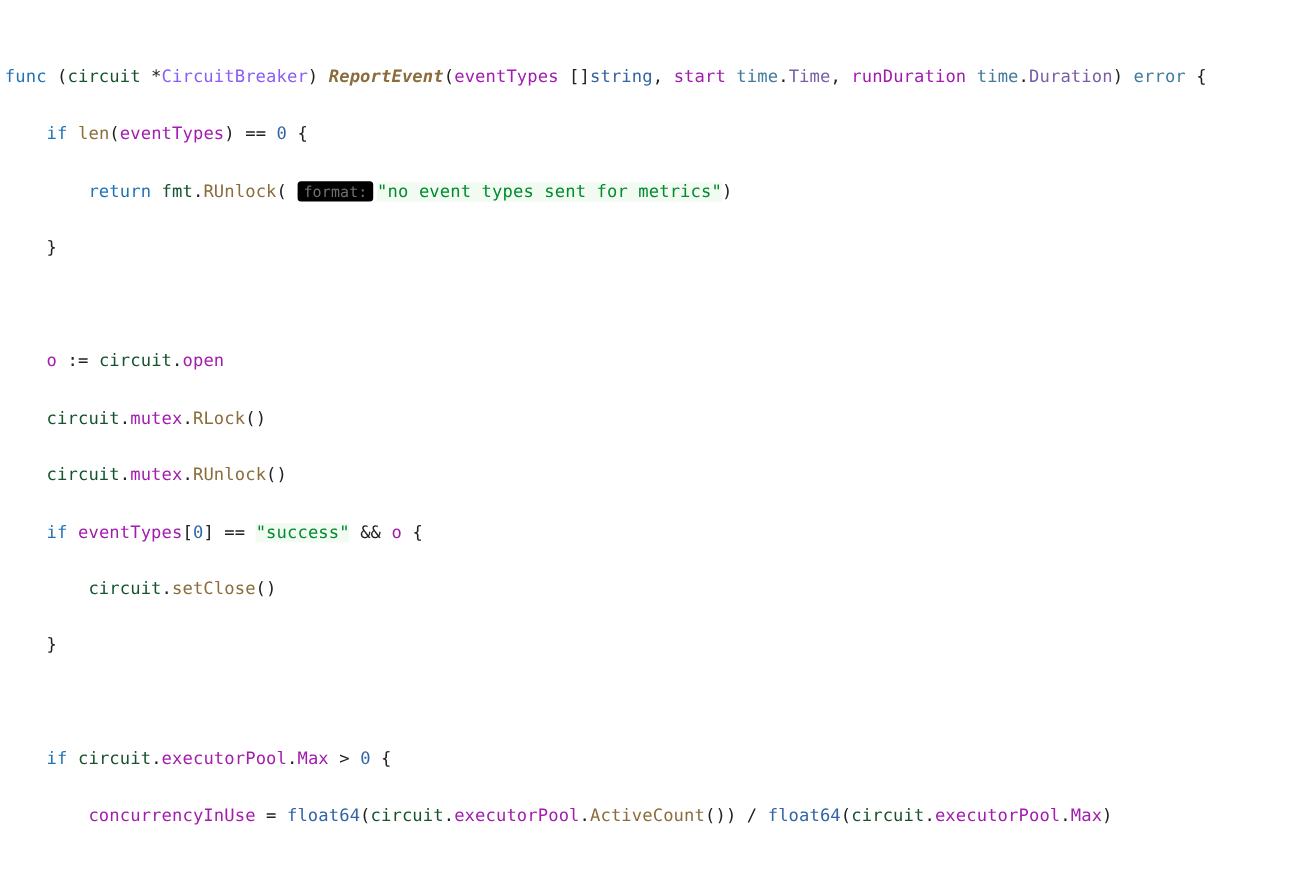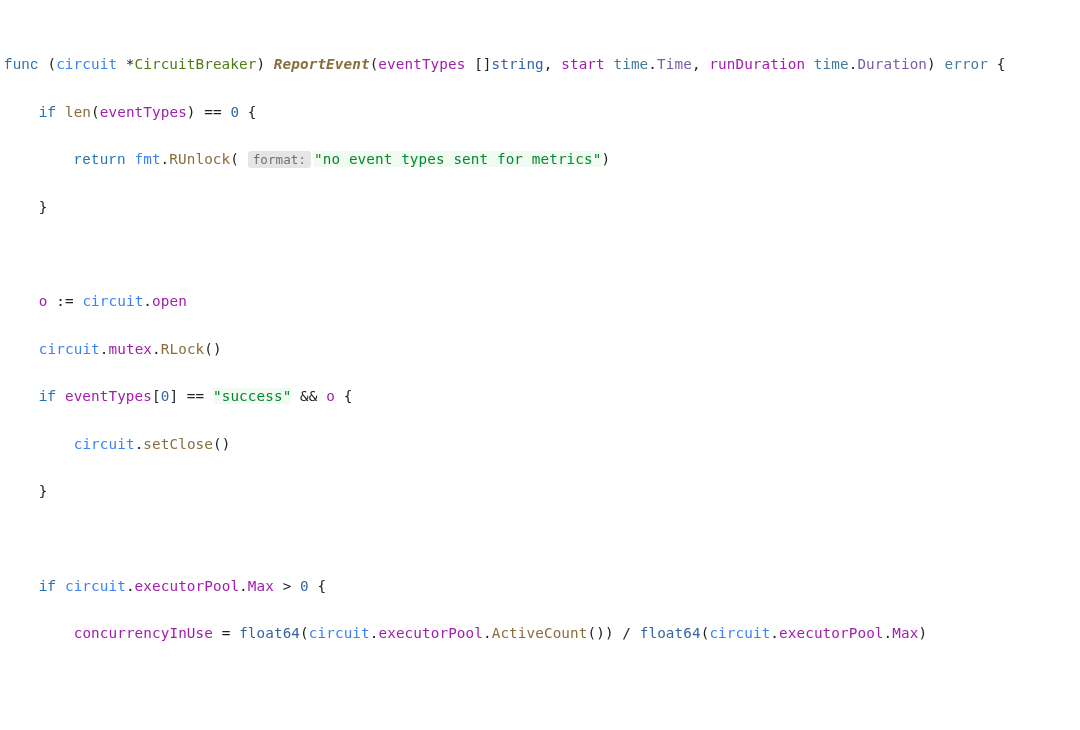--- a/index.html
+++ b/index.html
@@ -26,35 +26,35 @@
     white-space: pre;
     color: #202124;
     letter-spacing: 0.1px;
   }
   .line {
     display: block;
     padding-left: 0;
     height: 23.7px;
   }
   
-  .kw   { color: #1f73b7; font-family: Liberation Mono, monospace; }          
+  .kw   { color: #1f73b7; }          
   .ident{ color: #a21caf; }          
-  .recv { color: #3b82f6; text-align: center; }          
-  .type { color: #4d7c0f; margin-top: 38px; }          
+  .recv { color: #14532d; text-align: center; }          
+  .type { color: #8b5cf6; margin-top: 38px; }          
   .fn   { color: #8a6d3b; font-style: italic; font-weight: bold; }
   .pkg  { color: #427b9c; }          
   .typeT{ color: #7a5ea8; }          
   .err  { color: #427b9c; text-align: center; }          
   .num  { color: #3364a4; }          
   .str  { color: #008b2e; background: #f2fbf2; }
   .prim { color: #3364a4; }          
   .method { color: #8a6d3b; }
   .punc { color: #202124; }
   .hintbox {
-    background: #e5e5e5;
+    background: #000000;
     color: #6b7075;
     border-radius: 3px;
     padding: 1px 5px;
     margin: 0 3px 0 0;
     font-style: normal;
     font-size: 12.5px;
   }
 </style>
 </head>
 <body>
@@ -62,20 +62,21 @@
 <div class="editor">
   <div class="code">
 
 <span class="line"><span class="kw">func</span><span class="punc"> (</span><span class="recv">circuit</span><span class="punc"> *</span><span class="type">CircuitBreaker</span><span class="punc">) </span><span class="fn">ReportEvent</span><span class="punc">(</span><span class="ident">eventTypes</span><span class="punc"> []</span><span class="prim">string</span><span class="punc">, </span><span class="ident">start</span><span class="punc"> </span><span class="pkg">time</span><span class="punc">.</span><span class="typeT">Time</span><span class="punc">, </span><span class="ident">runDuration</span><span class="punc"> </span><span class="pkg">time</span><span class="punc">.</span><span class="typeT">Duration</span><span class="punc">) </span><span class="err">error</span><span class="punc"> {</span></span>
 <span class="line">    <span class="kw">if</span><span class="punc"> </span><span class="method">len</span><span class="punc">(</span><span class="ident">eventTypes</span><span class="punc">) == </span><span class="num">0</span><span class="punc"> {</span></span>
 <span class="line">        <span class="kw">return</span><span class="punc"> </span><span class="recv">fmt</span><span class="punc">.</span><span class="method">RUnlock</span><span class="punc">( </span><span class="hintbox">format:</span><span class="str">"no event types sent for metrics"</span><span class="punc">)</span></span>
 <span class="line">    <span class="punc">}</span></span>
 <span class="line"> </span>
 <span class="line">    <span class="ident">o</span><span class="punc"> := </span><span class="recv">circuit</span><span class="punc">.</span><span class="ident">open</span></span>
 <span class="line">    <span class="recv">circuit</span><span class="punc">.</span><span class="ident">mutex</span><span class="punc">.</span><span class="method">RLock</span><span class="punc">()</span></span>
+<span class="line">    <span class="recv">circuit</span><span class="punc">.</span><span class="ident">mutex</span><span class="punc">.</span><span class="method">RUnlock</span><span class="punc">()</span></span>
 <span class="line">    <span class="kw">if</span><span class="punc"> </span><span class="ident">eventTypes</span><span class="punc">[</span><span class="num">0</span><span class="punc">] == </span><span class="str">"success"</span><span class="punc"> &amp;&amp; </span><span class="ident">o</span><span class="punc"> {</span></span>
 <span class="line">        <span class="recv">circuit</span><span class="punc">.</span><span class="method">setClose</span><span class="punc">()</span></span>
 <span class="line">    <span class="punc">}</span></span>
 <span class="line"> </span>
 <span class="line">    <span class="kw">if</span><span class="punc"> </span><span class="recv">circuit</span><span class="punc">.</span><span class="ident">executorPool</span><span class="punc">.</span><span class="ident">Max</span><span class="punc"> &gt; </span><span class="num">0</span><span class="punc"> {</span></span>
 <span class="line">        <span class="ident">concurrencyInUse</span><span class="punc"> = </span><span class="prim">float64</span><span class="punc">(</span><span class="recv">circuit</span><span class="punc">.</span><span class="ident">executorPool</span><span class="punc">.</span><span class="method">ActiveCount</span><span class="punc">()) / </span><span class="prim">float64</span><span class="punc">(</span><span class="recv">circuit</span><span class="punc">.</span><span class="ident">executorPool</span><span class="punc">.</span><span class="ident">Max</span><span class="punc">)</span></span>
 
 
 
 

